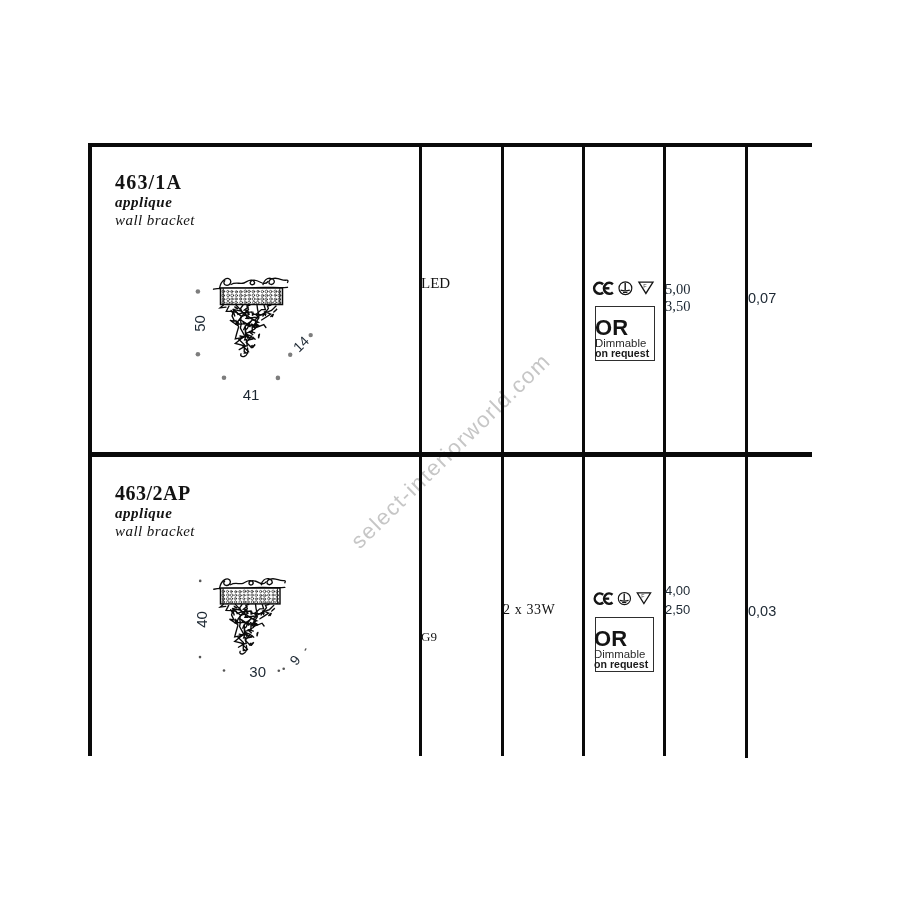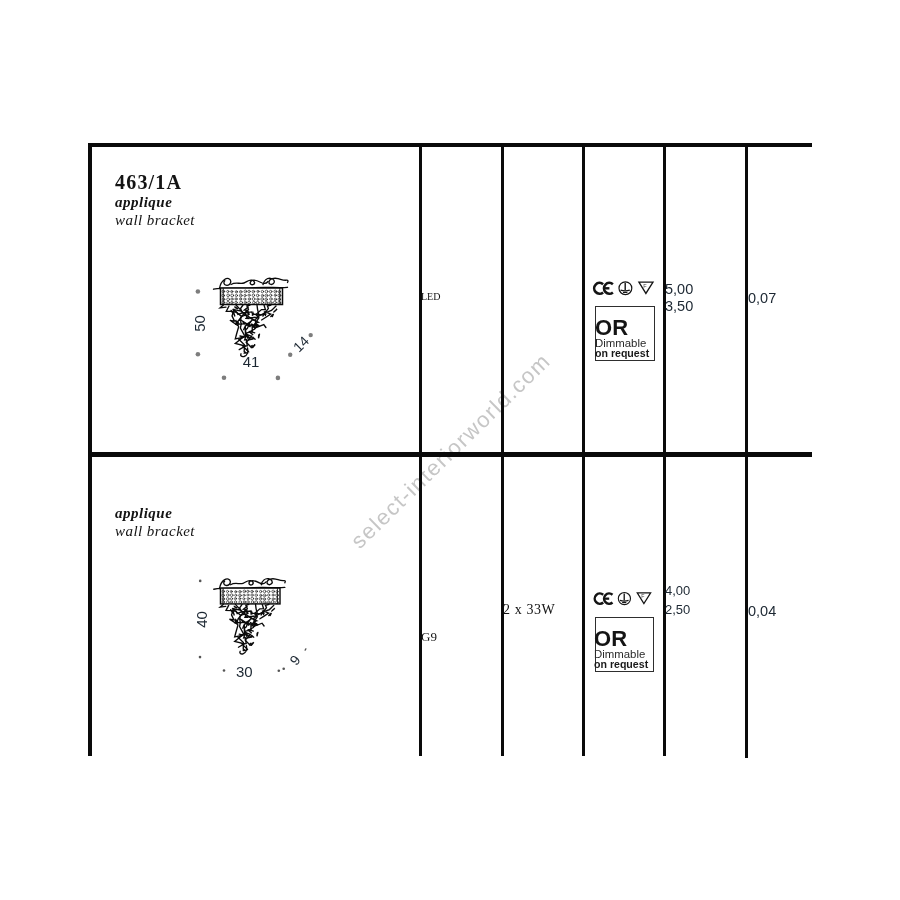--- a/index.html
+++ b/index.html
@@ -170,34 +170,34 @@
 <circle cx="274.9" cy="302.4" r="1.42"></circle>
 <circle cx="279.3" cy="302.8" r="1.44"></circle>
 <path d="M223.2,288.5 L223.2,304" stroke-width="0.9"></path>
 <path d="M279.8,288.5 L279.8,304" stroke-width="0.9"></path>
         </g>
   </g>
 </svg>
 
 <div class="abs dim" style="left:186px;top:315px;width:26px;font-size:15px;transform:rotate(-90deg);text-align:center;">50</div>
 
-<div class="abs dim" style="left:236px;top:353px;width:30px;font-size:15px;text-align:center;">41</div>
+<div class="abs dim" style="left:236px;top:386px;width:30px;font-size:15px;text-align:center;">41</div>
 
 <div class="abs dim" style="left:287px;top:336px;width:28px;font-size:14px;transform:rotate(-45deg);text-align:center;">14</div>
 
 <svg class="abs" style="left:180px;top:270px;" width="145" height="120" viewBox="180 270 145 120" fill="#7d7d7d">
   <circle cx="197.9" cy="291.5" r="2.3"></circle>
   <circle cx="197.9" cy="354.2" r="2.3"></circle>
   <circle cx="224" cy="377.7" r="2.3"></circle>
   <circle cx="277.9" cy="377.9" r="2.3"></circle>
   <circle cx="290.2" cy="354.7" r="2.2"></circle>
   <circle cx="310.7" cy="335.1" r="2.2"></circle>
 </svg>
 
-<div class="abs serif ctr" style="left:421px;top:291px;width:81px;font-size:10px;">LED</div>
+<div class="abs serif ctr" style="left:421px;top:275px;width:81px;font-size:15px;">LED</div>
 
 
 <svg class="abs" style="left:585px;top:275px;" width="75" height="25" viewBox="585 275 75 25" fill="none" stroke="#141414">
   <g id="CERT1">
   <path d="M603.1,284.2 A5.4,5.4 0 1 0 603.1,292.4" stroke-width="2.6"></path>
   <path d="M612.9,284.2 A5.4,5.4 0 1 0 612.9,292.4" stroke-width="2.6"></path>
   <path d="M604.6,288.3 L609.4,288.3" stroke-width="2.4"></path>
   <g stroke-width="1.2">
    <circle cx="625.4" cy="288.2" r="6.4"></circle>
    <path d="M625.2,282.8 L625.2,290.2" stroke-width="1.4"></path>
@@ -212,36 +212,37 @@
 </svg>
 
 <div class="abs" style="left:595.4px;top:306px;width:57.5px;height:52.5px;border:1.6px solid #2e2e2e;"></div>
 
 <div class="abs ctr" style="left:595px;top:315px;width:60px;font-size:22px;font-weight:bold;color:#141414;letter-spacing:0.2px;">OR</div>
 
 <div class="abs ctr" style="left:595px;top:336.5px;width:60px;font-size:11.4px;color:#2a2a2a;">Dimmable</div>
 
 <div class="abs ctr" style="left:595px;top:347px;width:60px;font-size:10.6px;font-weight:bold;color:#1a1a1a;">on request</div>
 
-<div class="abs dim ctr" style="left:665px;top:281px;width:80px;font-size:14.5px;line-height:17.4px;">5,00<br>3,50</div>
+<div class="abs dim ctr" style="left:665px;top:281px;width:80px;font-size:14.5px;line-height:17.4px;font-family:Liberation Serif, serif;">5,00<br>3,50</div>
 
 <div class="abs dim ctr" style="left:748px;top:290px;width:80px;font-size:14.5px;">0,07</div>
 
+<div class="abs serif ctr" style="left:115px;top:482px;width:280px;font-size:20px;font-weight:bold;letter-spacing:0.5px;">463/2AP</div>
 
 <div class="abs serif ctr" style="left:115px;top:505px;width:280px;font-size:15px;font-weight:bold;font-style:italic;letter-spacing:0.5px;">applique</div>
 
 <div class="abs serif ctr" style="left:115px;top:523px;width:280px;font-size:15px;font-style:italic;letter-spacing:0.45px;">wall bracket</div>
 
 <svg class="abs" style="left:196px;top:565.9px;" width="120" height="120" viewBox="195 265 125 125" fill="none" stroke="#0a0a0a" stroke-width="1.4" stroke-linecap="round">
   <use href="#LAMP1"></use>
 </svg>
 
 <div class="abs dim" style="left:188px;top:611px;width:26px;font-size:15px;transform:rotate(-90deg);text-align:center;">40</div>
 
-<div class="abs dim" style="left:236px;top:663px;width:30px;font-size:15px;text-align:left;">30</div>
+<div class="abs dim" style="left:236px;top:663px;width:30px;font-size:15px;text-align:right;">30</div>
 
 <div class="abs dim" style="left:288px;top:652px;width:14px;font-size:14px;transform:rotate(-50deg);text-align:center;">9</div>
 
 <svg class="abs" style="left:180px;top:560px;" width="145" height="125" viewBox="180 560 145 125" fill="#555">
   <circle cx="200.2" cy="580.9" r="1.3"></circle>
   <circle cx="200" cy="657.1" r="1.3"></circle>
   <circle cx="224" cy="670.5" r="1.3"></circle>
   <circle cx="278.8" cy="670.7" r="1.3"></circle>
   <circle cx="283.7" cy="668.7" r="1.3"></circle>
   <path d="M304.8,650.6 L306.2,648.4" stroke="#555" stroke-width="1.2" fill="none"></path>
@@ -258,15 +259,15 @@
 <div class="abs" style="left:594.5px;top:617px;width:57.5px;height:52.5px;border:1.6px solid #2e2e2e;"></div>
 
 <div class="abs ctr" style="left:594px;top:626px;width:60px;font-size:22px;font-weight:bold;color:#141414;letter-spacing:0.2px;">OR</div>
 
 <div class="abs ctr" style="left:594px;top:647.5px;width:60px;font-size:11.4px;color:#2a2a2a;">Dimmable</div>
 
 <div class="abs ctr" style="left:594px;top:658px;width:60px;font-size:10.6px;font-weight:bold;color:#1a1a1a;">on request</div>
 
 <div class="abs dim ctr" style="left:665px;top:582px;width:80px;font-size:13px;line-height:18.6px;">4,00<br>2,50</div>
 
-<div class="abs dim ctr" style="left:748px;top:603px;width:80px;font-size:14.5px;">0,04</div>
+<div class="abs dim ctr" style="left:748px;top:603px;width:80px;font-size:14.5px;">0,03</div>
 
 </div>
 
 </body></html>

